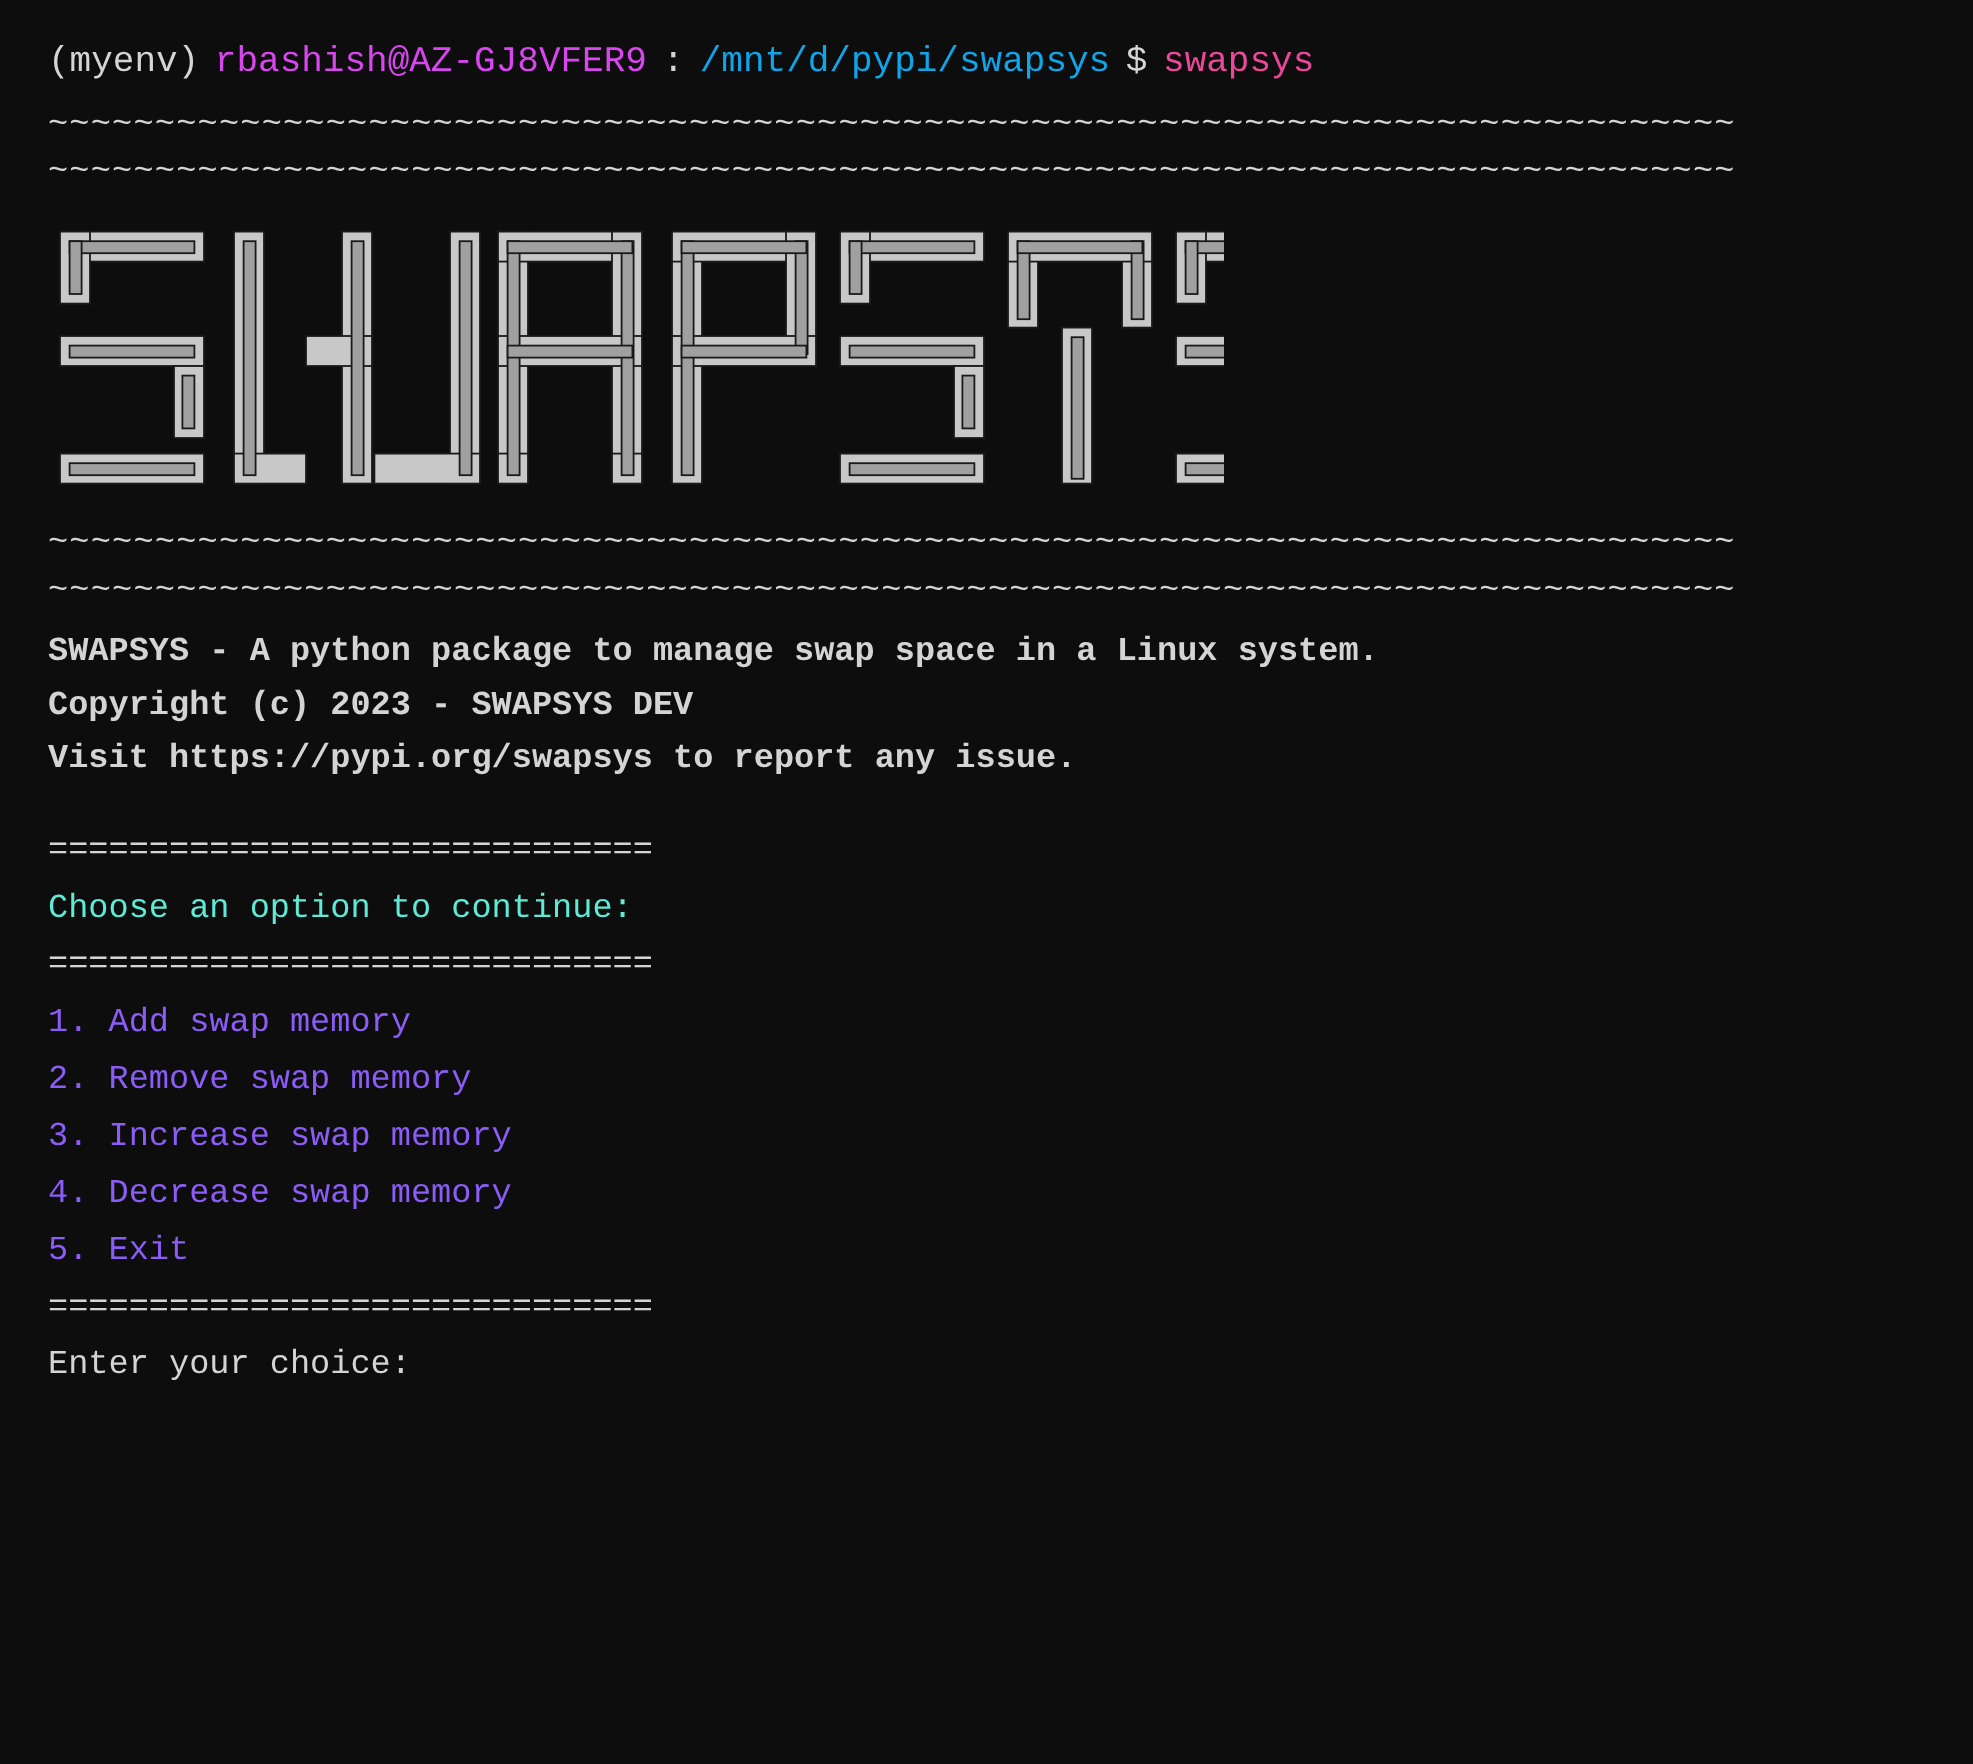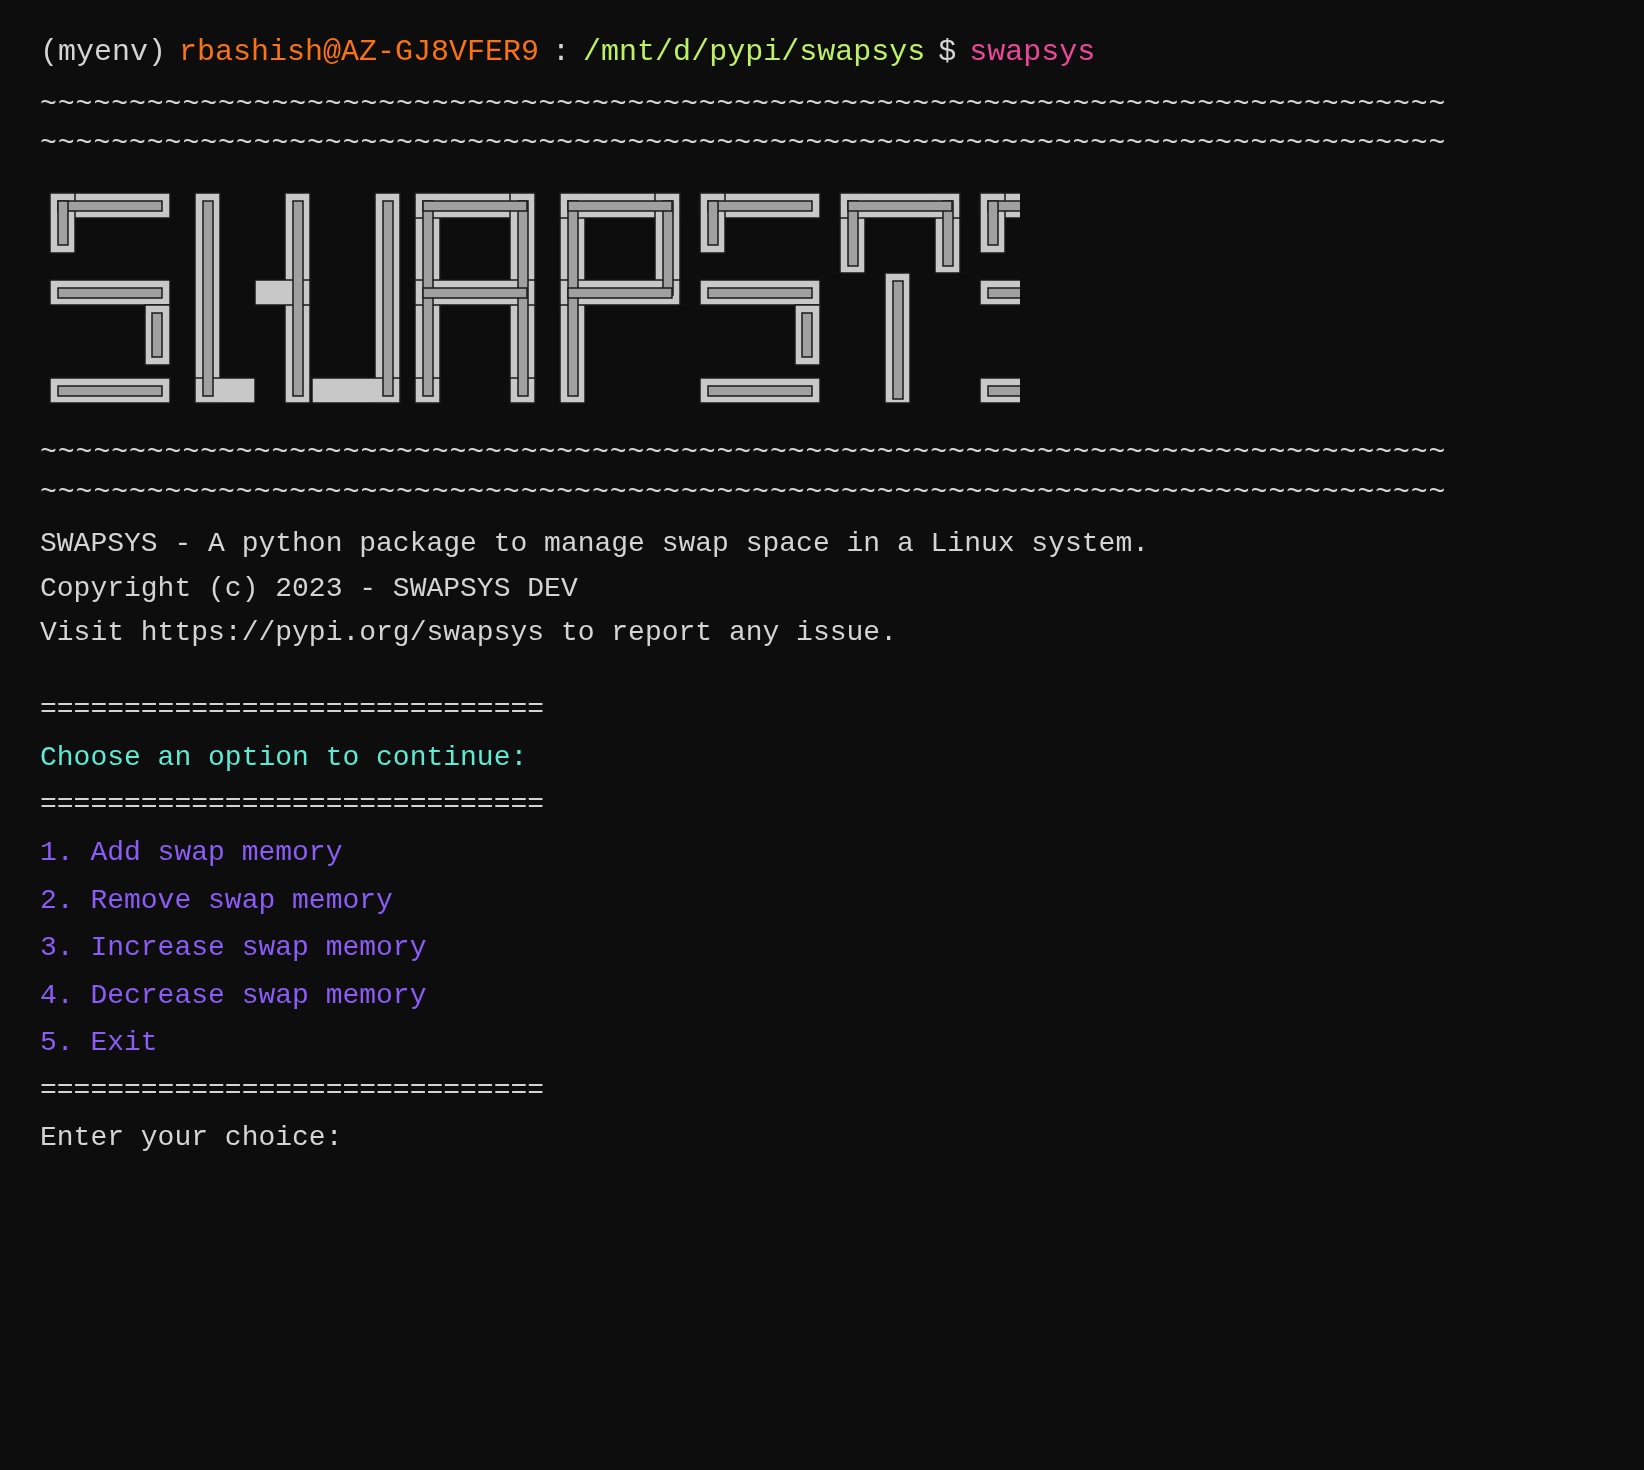--- a/index.html
+++ b/index.html
@@ -26,29 +26,29 @@
       margin-bottom: 10px;
       font-size: 30px;
       white-space: nowrap;
     }
 
     .prompt-prefix {
       color: #d4d4d4;
     }
 
     .prompt-user {
-      color: #f97316;
+      color: #d946ef;
     }
 
     .prompt-separator {
       color: #d4d4d4;
     }
 
     .prompt-path {
-      color: #bef264;
+      color: #0ea5e9;
     }
 
     .prompt-dollar {
       color: #d4d4d4;
     }
 
     .prompt-command {
       color: #ec4899;
     }
 
@@ -67,20 +67,21 @@
 
     .logo-svg {
       width: 980px;
       height: 230px;
     }
 
     .info-section {
       margin-top: 10px;
       font-size: 28px;
       line-height: 1.6;
+      font-weight: bold;
     }
 
     .menu-section {
       margin-top: 30px;
       font-size: 28px;
       line-height: 1.7;
     }
 
     .separator-line {
       color: #d4d4d4;

